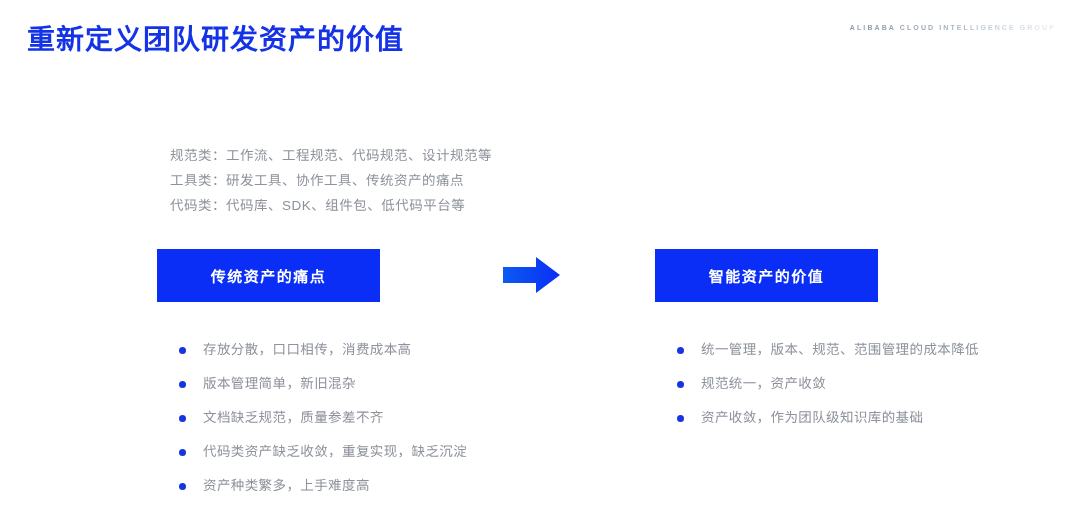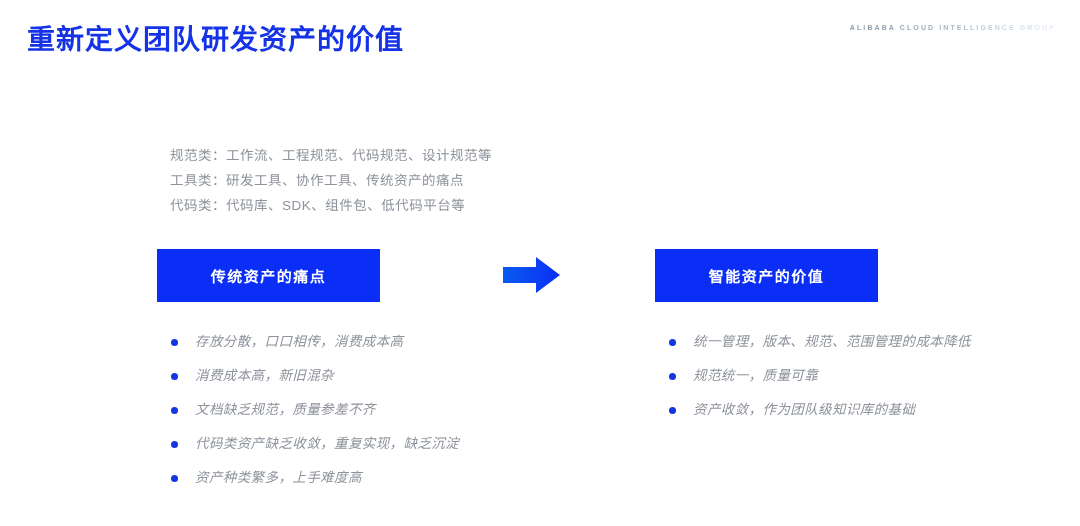--- a/index.html
+++ b/index.html
@@ -115,24 +115,23 @@
     font-weight: bold;
     letter-spacing: 1.5px;
     white-space: nowrap;
   }
 
   .bullet-list {
     position: absolute;
     top: 84px;
     left: 14px;
     width: 330px;
-    margin: 0;
+    margin: 8px;
     padding: 0;
     list-style: none;
-    font-style: italic;
   }
   .bullet-item {
     position: relative;
     padding-left: 24px;
     font-size: 13.5px;
     color: #8d929b;
     letter-spacing: 0.4px;
     line-height: 18px;
     margin-bottom: 16px;
     white-space: nowrap;
@@ -179,21 +178,21 @@
     <div class="col-header">
       <span class="col-header-label">传统资产的痛点</span>
     </div>
     <ul class="bullet-list">
       <li class="bullet-item">
         <span class="bullet-dot"></span>
         <span class="bullet-text">存放分散，口口相传，消费成本高</span>
       </li>
       <li class="bullet-item">
         <span class="bullet-dot"></span>
-        <span class="bullet-text">消费成本高，新旧混杂</span>
+        <span class="bullet-text">版本管理简单，新旧混杂</span>
       </li>
       <li class="bullet-item">
         <span class="bullet-dot"></span>
         <span class="bullet-text">文档缺乏规范，质量参差不齐</span>
       </li>
       <li class="bullet-item">
         <span class="bullet-dot"></span>
         <span class="bullet-text">代码类资产缺乏收敛，重复实现，缺乏沉淀</span>
       </li>
       <li class="bullet-item">
@@ -219,21 +218,21 @@
     <div class="col-header">
       <span class="col-header-label">智能资产的价值</span>
     </div>
     <ul class="bullet-list">
       <li class="bullet-item">
         <span class="bullet-dot"></span>
         <span class="bullet-text">统一管理，版本、规范、范围管理的成本降低</span>
       </li>
       <li class="bullet-item">
         <span class="bullet-dot"></span>
-        <span class="bullet-text">规范统一，质量可靠</span>
+        <span class="bullet-text">规范统一，资产收敛</span>
       </li>
       <li class="bullet-item">
         <span class="bullet-dot"></span>
         <span class="bullet-text">资产收敛，作为团队级知识库的基础</span>
       </li>
     </ul>
   </div>
 
 </div>
 

